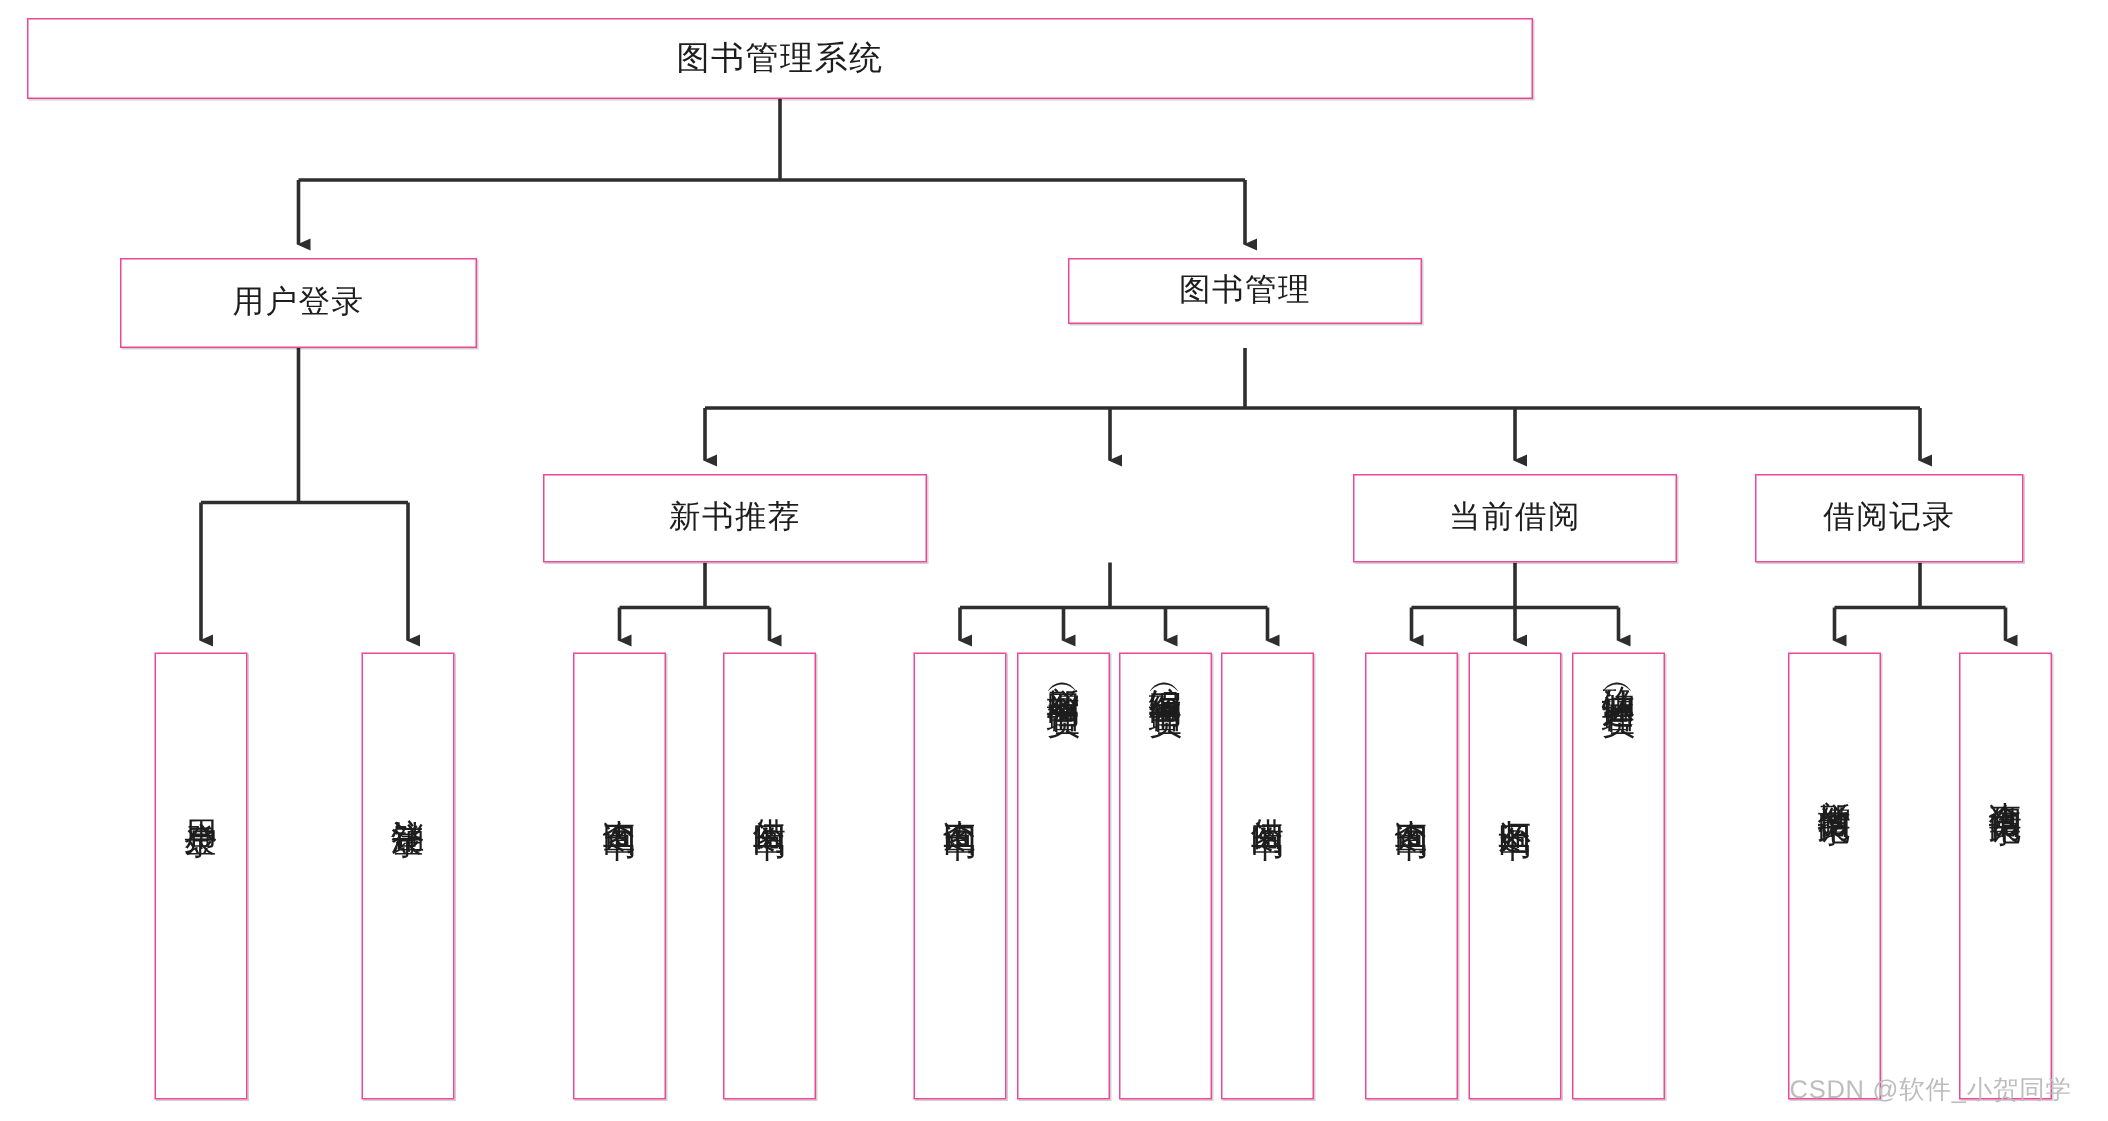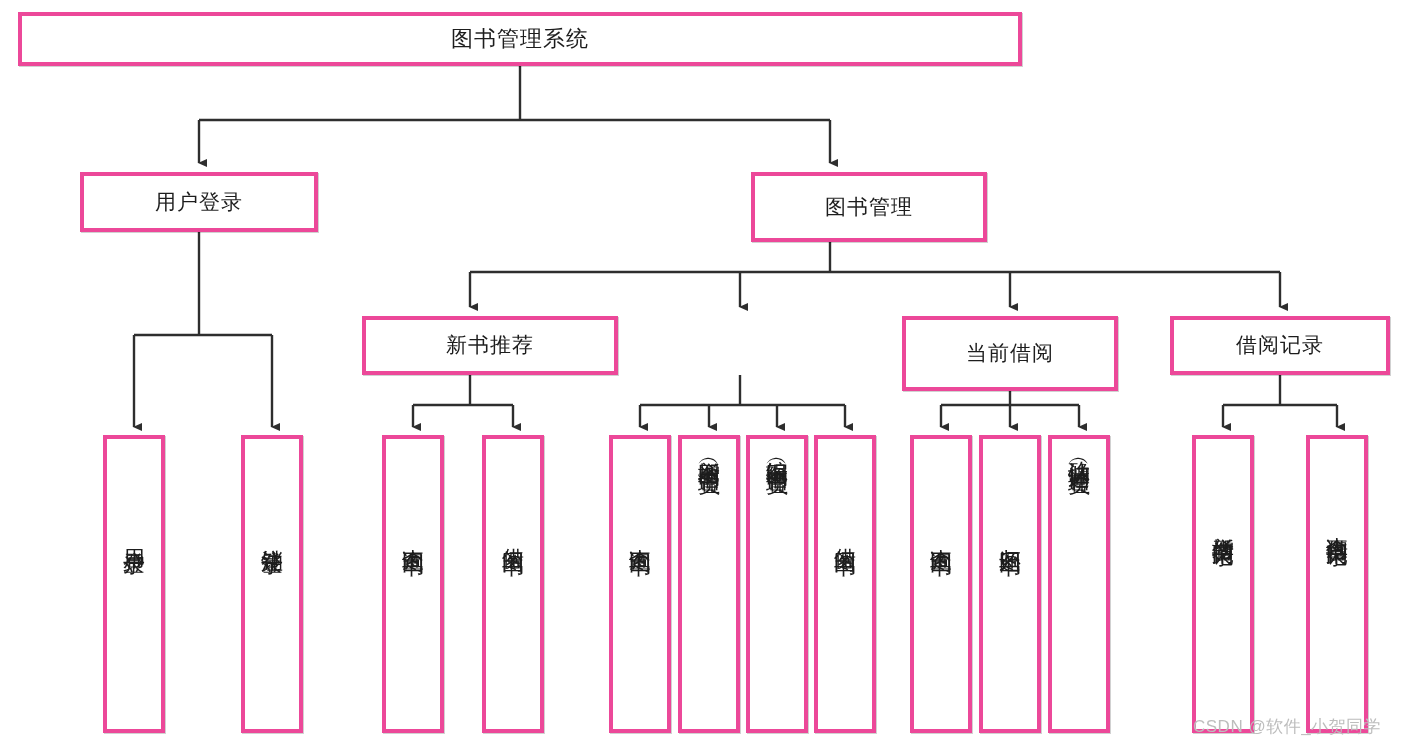--- a/index.html
+++ b/index.html
@@ -23,21 +23,21 @@
     left: 0;
     top: 0;
     width: 1405px;
     height: 747px;
     pointer-events: none;
   }
   .node {
     position: absolute;
     box-sizing: border-box;
     background: #ffffff;
-    border: 4px solid #ec4899;
+    border: 1px solid #ec4899;
     display: flex;
     align-items: center;
     justify-content: center;
     box-shadow: 1px 1px 0 rgba(0,0,0,0.18);
   }
   .node-label {
     color: #1d1d1d;
     text-align: center;
     line-height: 1.18;
     white-space: pre;
@@ -152,34 +152,34 @@
   </svg>
 
   <div class="node root" style="left:18px; top:12px; width:1004px; height:54px;">
     <span class="node-label">图书管理系统</span>
   </div>
 
   <div class="node branch" style="left:80px; top:172px; width:238px; height:60px;">
     <span class="node-label">用户登录</span>
   </div>
 
-  <div class="node branch" style="left:712px; top:172px; width:236px; height:70px;margin-left:39px;">
+  <div class="node branch" style="left:712px; top:172px; width:236px; height:44px;">
     <span class="node-label">图书管理</span>
   </div>
 
   <div class="node branch" style="left:362px; top:316px; width:256px; height:59px;">
     <span class="node-label">新书推荐</span>
   </div>
 
 
-  <div class="node branch" style="left:902px; top:316px; width:216px; height:75px;">
+  <div class="node branch" style="left:902px; top:316px; width:216px; height:59px;">
     <span class="node-label">当前借阅</span>
   </div>
 
-  <div class="node branch" style="left:1170px; top:316px; width:220px; height:59px;">
+  <div class="node branch" style="left:1170px; top:316px; width:179px; height:59px;">
     <span class="node-label">借阅记录</span>
   </div>
 
   <div class="node leaf leaf-low" style="left:103px; top:435px; width:62px; height:298px;">
     <span class="node-label">用户登录</span>
   </div>
 
   <div class="node leaf leaf-low" style="left:241px; top:435px; width:62px; height:298px;">
     <span class="node-label">注销登录</span>
   </div>

